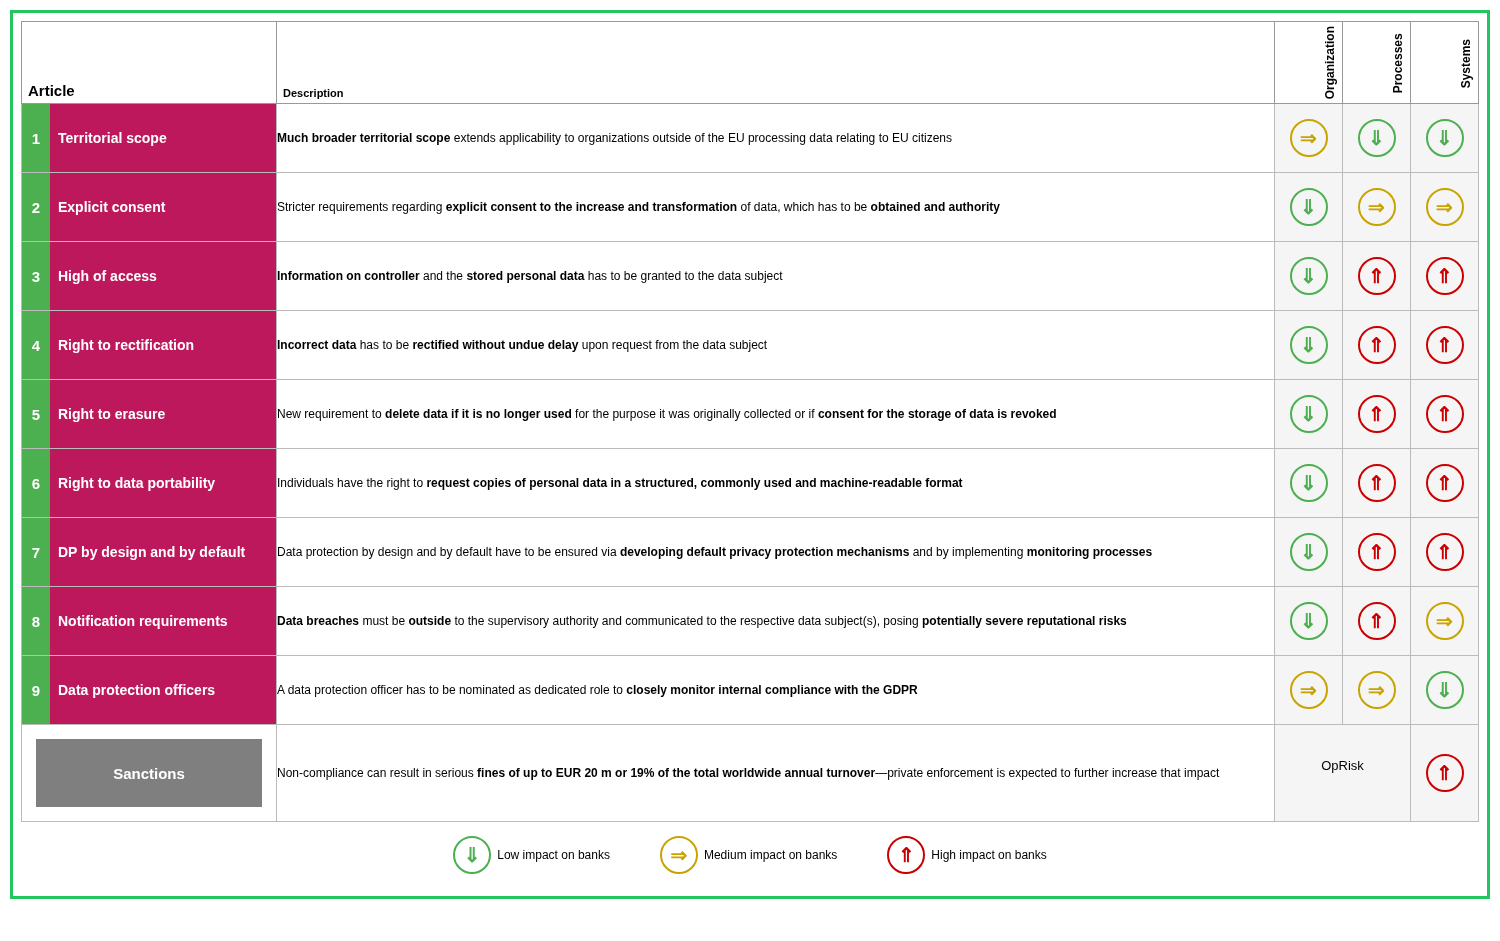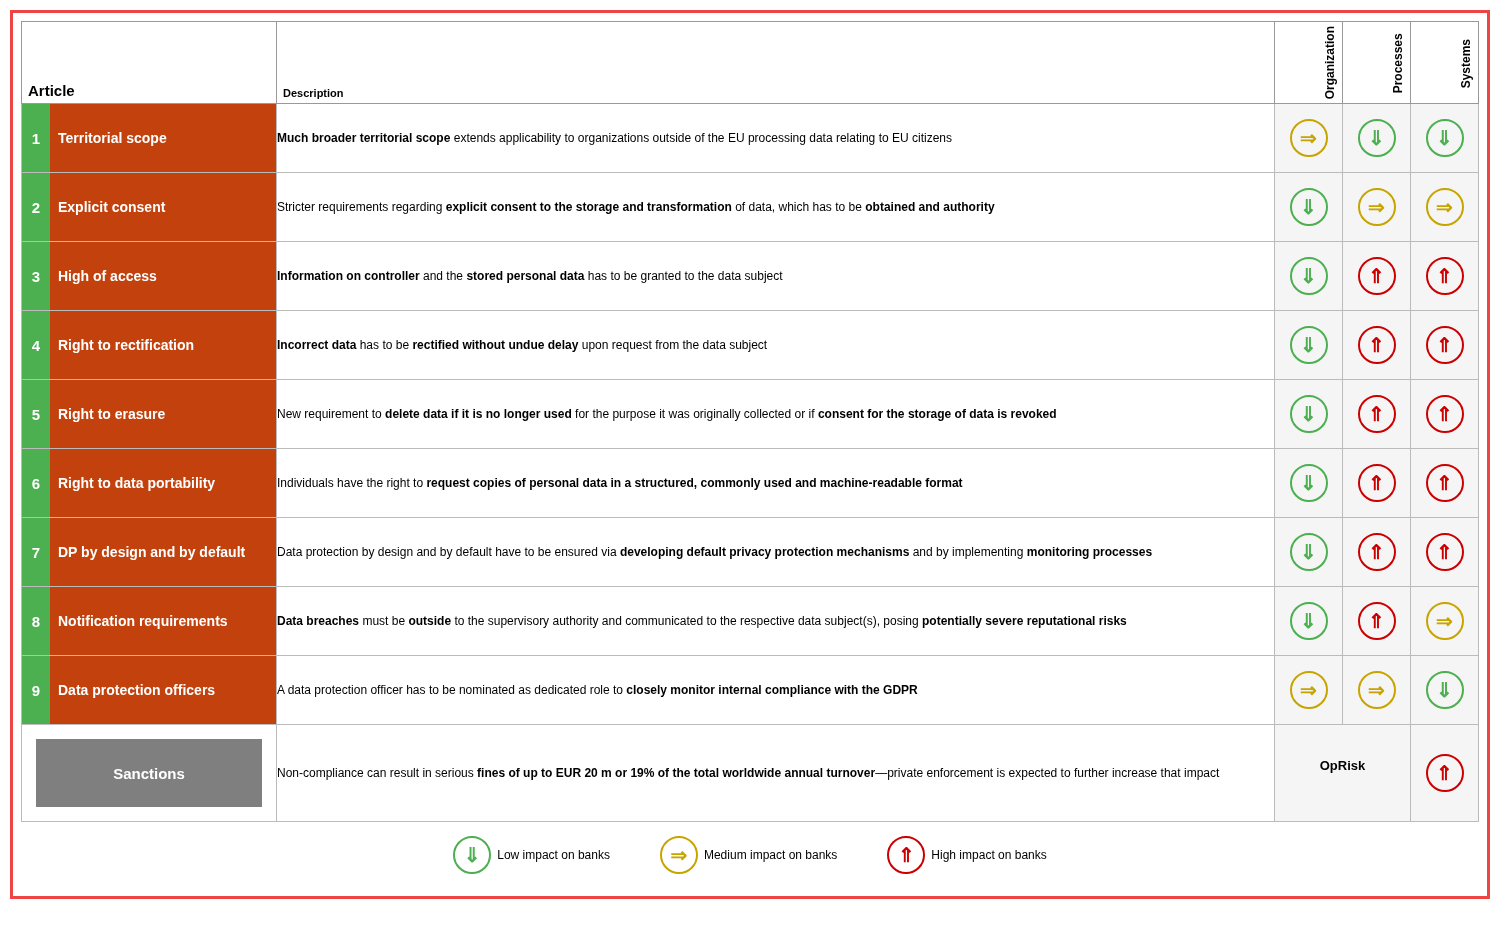--- a/index.html
+++ b/index.html
@@ -3,21 +3,21 @@
   <meta charset="utf-8">
   <style>
     * { box-sizing: border-box; margin: 0; padding: 0; }
     body {
       font-family: Arial, sans-serif;
       background: #fff;
       padding: 10px;
       font-size: 13px;
     }
     .outer-border {
-      border: 3px solid #ef4444;
+      border: 3px solid #22c55e;
       padding: 8px;
       background: #fff;
     }
     .main-table {
       width: 100%;
       border-collapse: collapse;
     }
     
     .header-row td {
       border: 1px solid #999;
@@ -61,21 +61,21 @@
       color: #fff;
       font-weight: bold;
       font-size: 15px;
       min-width: 28px;
       display: flex;
       align-items: center;
       justify-content: center;
       padding: 4px 5px;
     }
     .article-title {
-      background: #c2410c;
+      background: #be185d;
       color: #fff;
       font-weight: bold;
       font-size: 14px;
       flex: 1;
       display: flex;
       align-items: center;
       padding: 14px 8px;
     }
     .sanctions-cell {
       display: flex;
@@ -147,21 +147,21 @@
       font-size: 12px;
       margin: 0 10px;
     }
     .oprisk-cell {
       text-align: center;
       vertical-align: middle;
       padding: 4px;
       background: #f5f5f5;
     }
     .oprisk-label {
-      font-weight: bold;
+      font-weight: normal;
       font-size: 13px;
       display: block;
       margin-bottom: 16px;
     }
   </style>
 </head>
 <body>
 
 <div class="outer-border">
 <table class="main-table">
@@ -189,21 +189,21 @@
           <td class="icon-cell"><span class="arrow-circle arrow-down-green">⇓</span></td>
           <td class="icon-cell"><span class="arrow-circle arrow-down-green">⇓</span></td>
         </tr>
         <tr class="data-row">
           <td style="padding: 0px;">
             <div class="article-cell">
               <div class="article-number">2</div>
               <div class="article-title">Explicit consent</div>
             </div>
           </td>
-          <td class="desc-cell">Stricter requirements regarding <b>explicit consent to the storage and transformation</b> of data, which has to be <b>obtained and authority</b></td>
+          <td class="desc-cell">Stricter requirements regarding <b>explicit consent to the increase and transformation</b> of data, which has to be <b>obtained and authority</b></td>
           <td class="icon-cell"><span class="arrow-circle arrow-down-green">⇓</span></td>
           <td class="icon-cell"><span class="arrow-circle arrow-right-yellow">⇒</span></td>
           <td class="icon-cell"><span class="arrow-circle arrow-right-yellow">⇒</span></td>
         </tr>
         <tr class="data-row">
           <td style="padding: 0px;">
             <div class="article-cell">
               <div class="article-number">3</div>
               <div class="article-title">High of access</div>
             </div>

